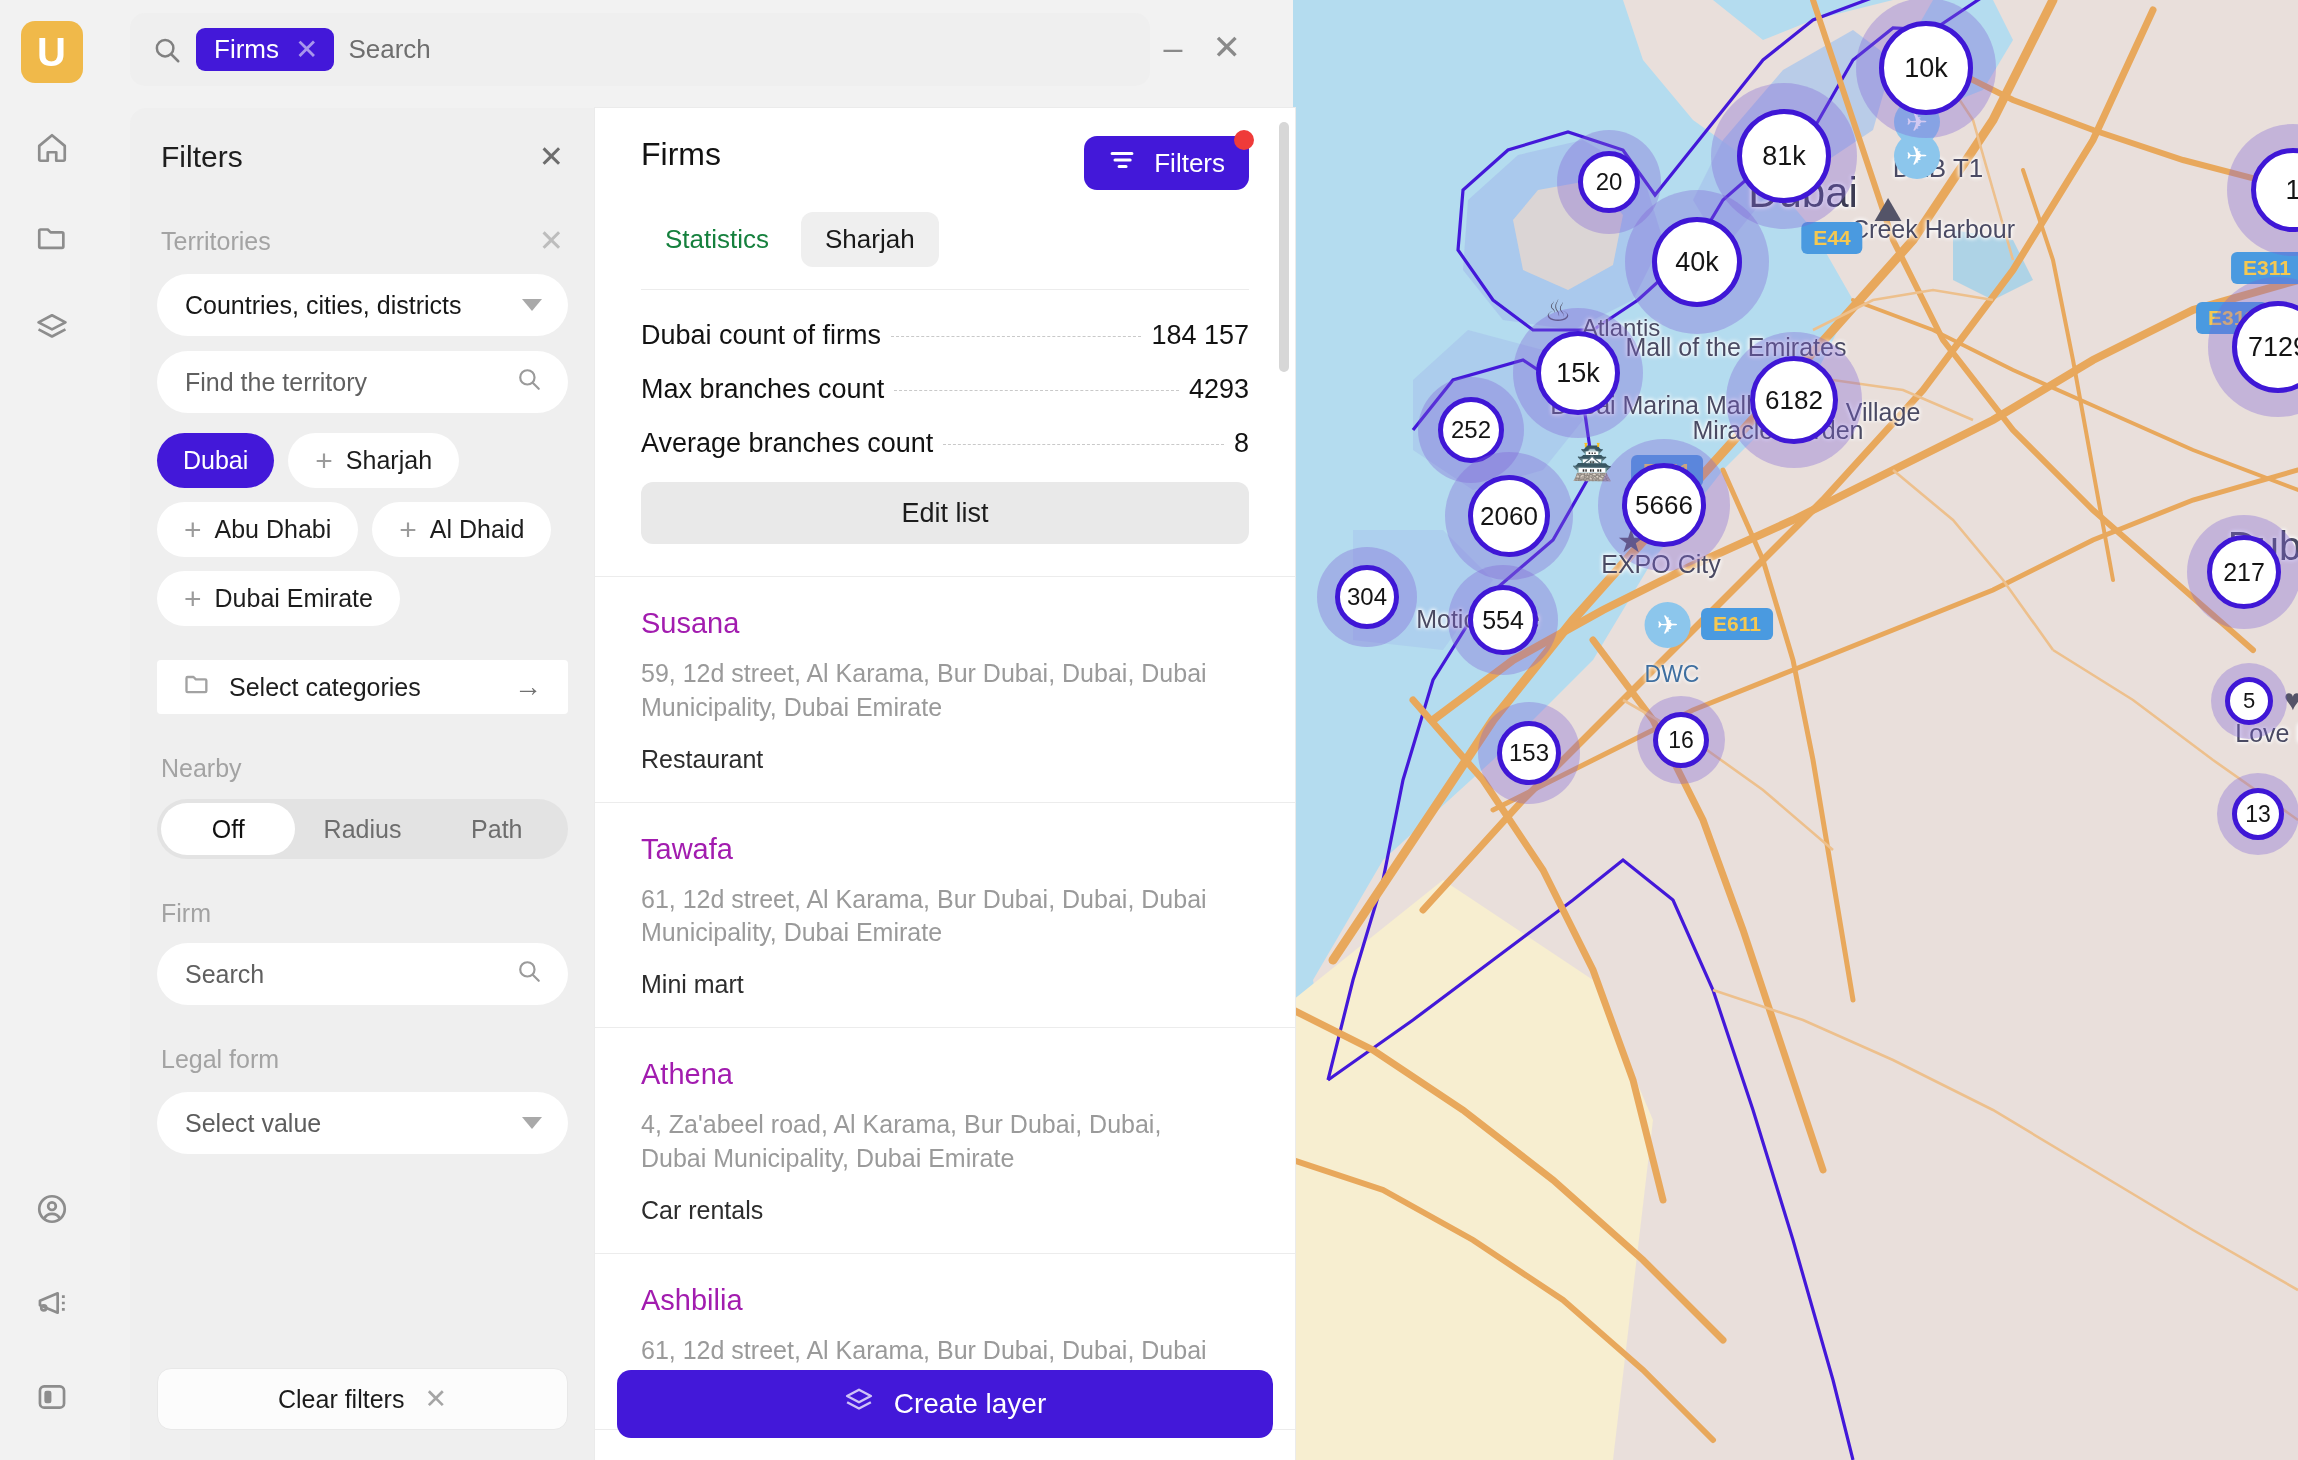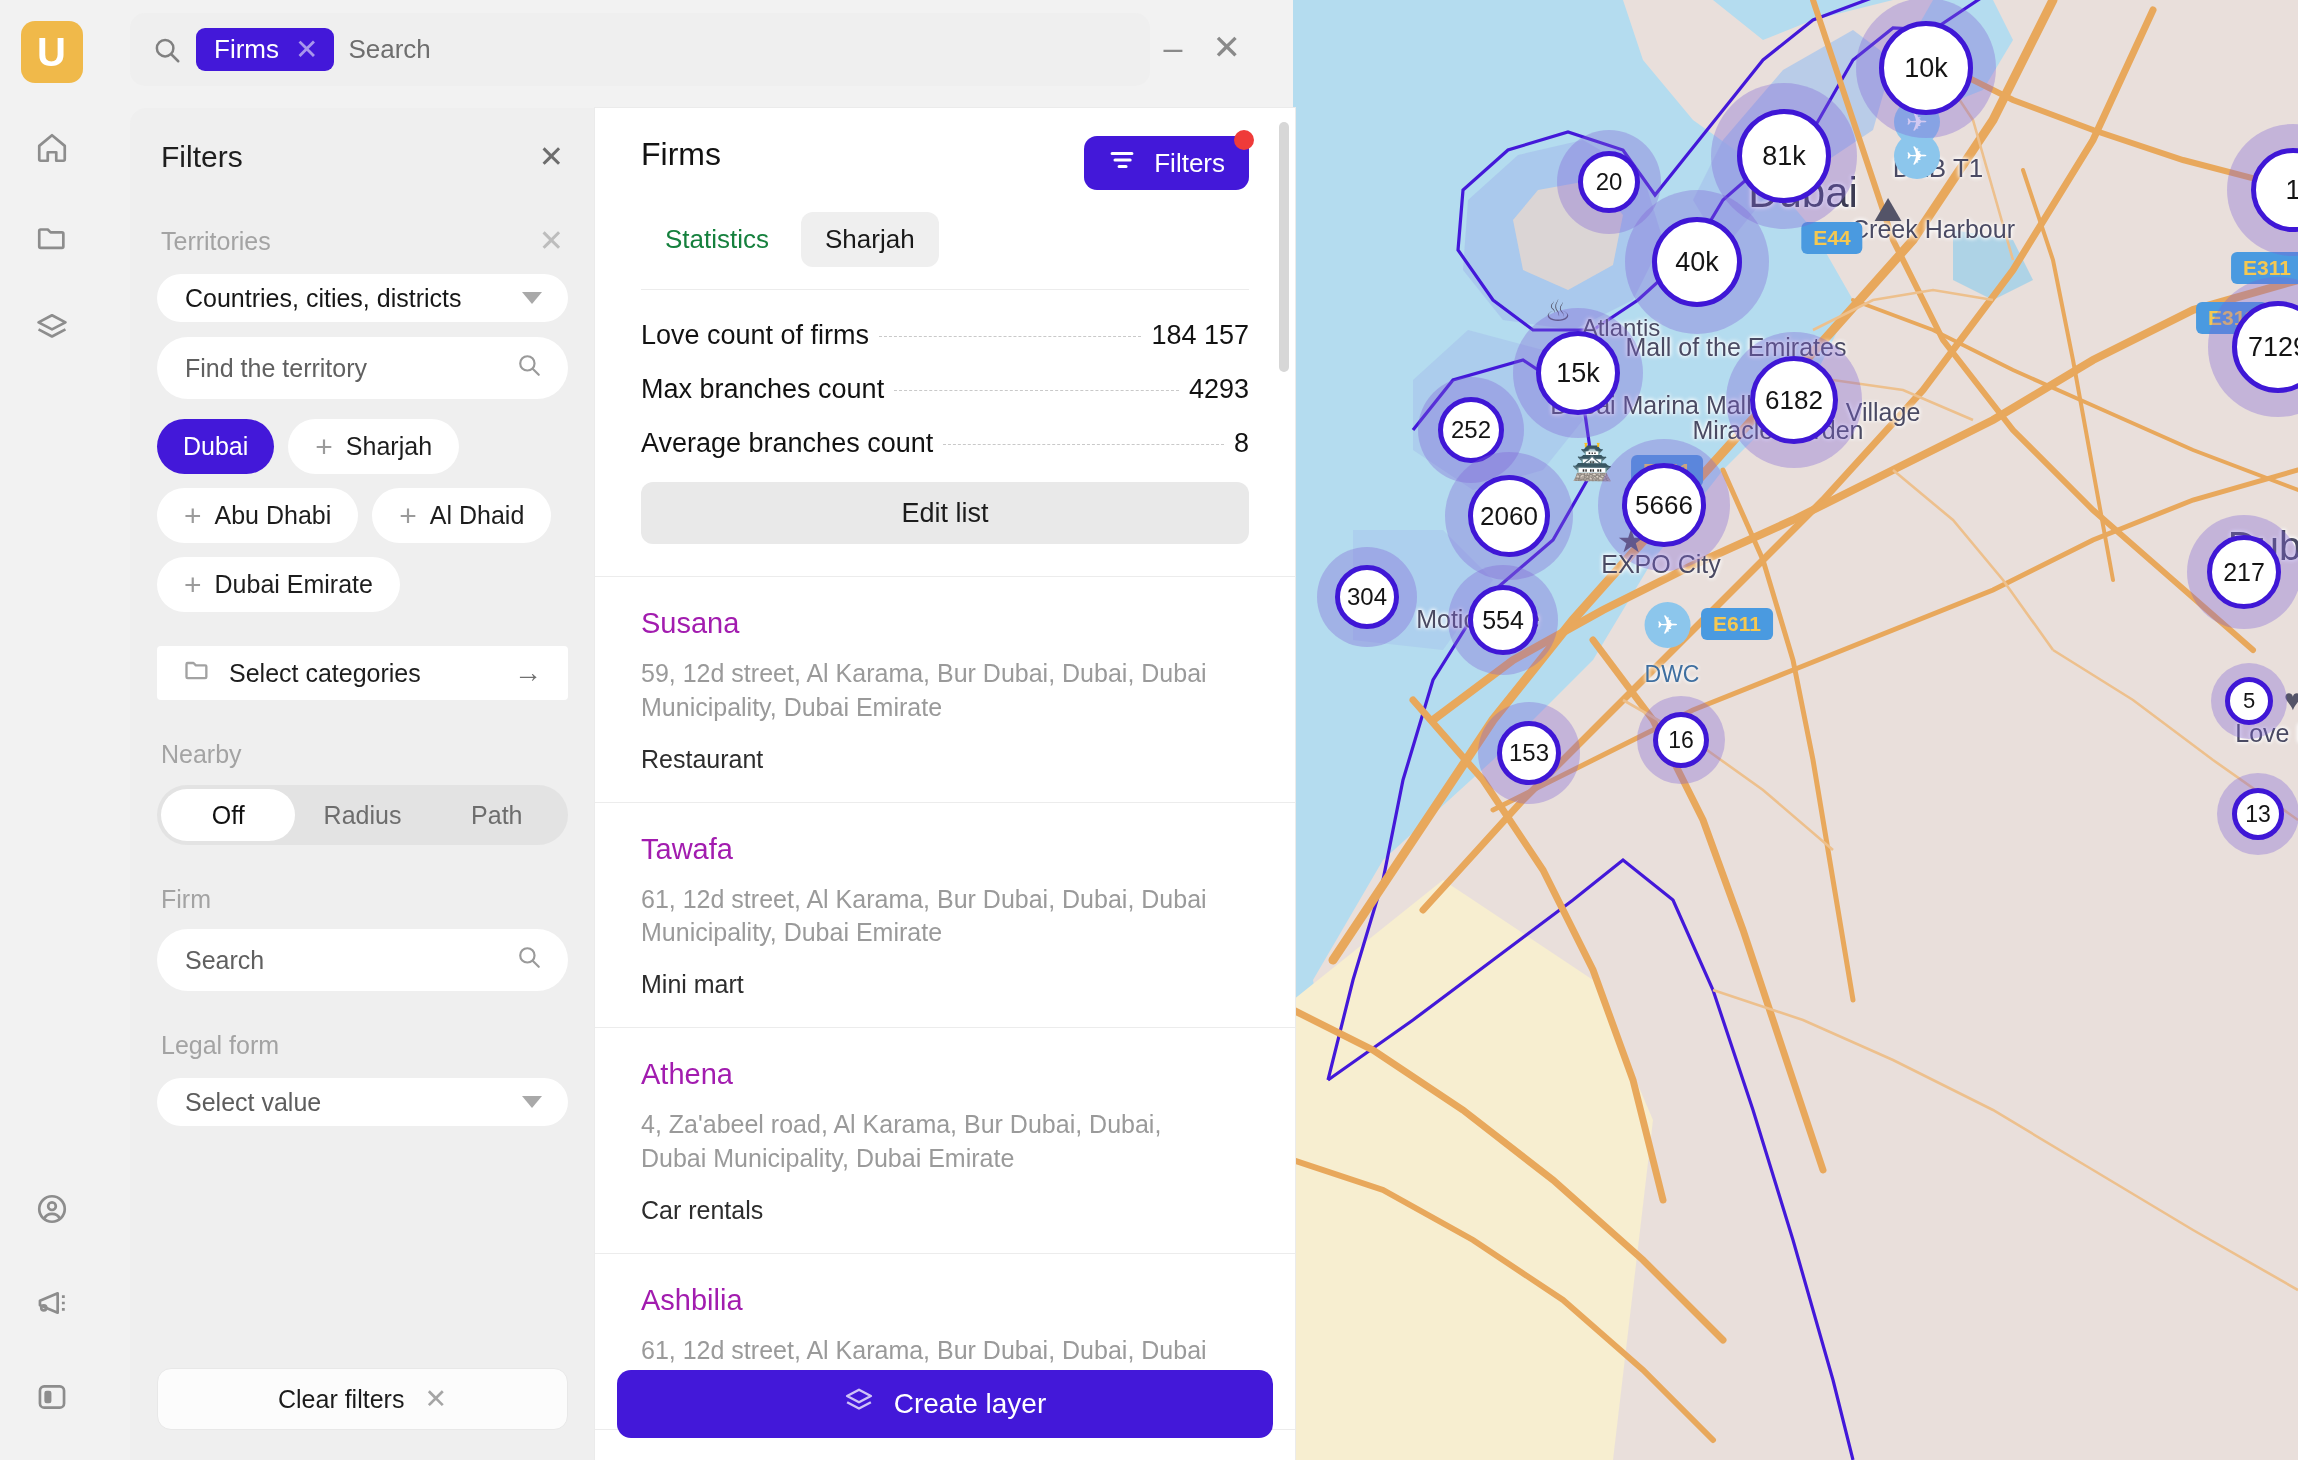--- a/index.html
+++ b/index.html
@@ -94,21 +94,21 @@
   .icon-x { color: #6d6d6d; font-size: 30px; line-height: 1; cursor: pointer; }
 
   .fp-sec-label {
     font-size: 25px; color: #a3a3a3; margin-top: 52px;
     display: flex; align-items: center; justify-content: space-between;
     padding: 0 4px;
   }
   .fp-sec-label .icon-x { color: #bdbdbd; }
 
   .select-box {
-    margin-top: 18px; height: 48px;
+    margin-top: 18px; height: 62px;
     background: #fff; border-radius: 31px;
     display: flex; align-items: center; justify-content: space-between;
     padding: 0 26px 0 28px;
     font-size: 25px; color: #171717; cursor: pointer;
   }
   .select-box.placeholder-text { color: #5d5d5d; }
   .caret { width: 0; height: 0; border-left: 10px solid transparent;
            border-right: 10px solid transparent; border-top: 12px solid #a9a9a9; }
 
   .search-box {
@@ -450,21 +450,21 @@
           </div>
           <div class="tabs">
             <span class="tab">Statistics</span>
             <span class="tab active">Sharjah</span>
           </div>
           <div class="rp-divider"></div>
         </div>
 
         <div class="stats">
           <div class="stat-row">
-            <span>Love count of firms</span>
+            <span>Dubai count of firms</span>
             <span class="dots"></span>
             <span>184 157</span>
           </div>
           <div class="stat-row">
             <span>Max branches count</span>
             <span class="dots"></span>
             <span>4293</span>
           </div>
           <div class="stat-row">
             <span>Average branches count</span>

